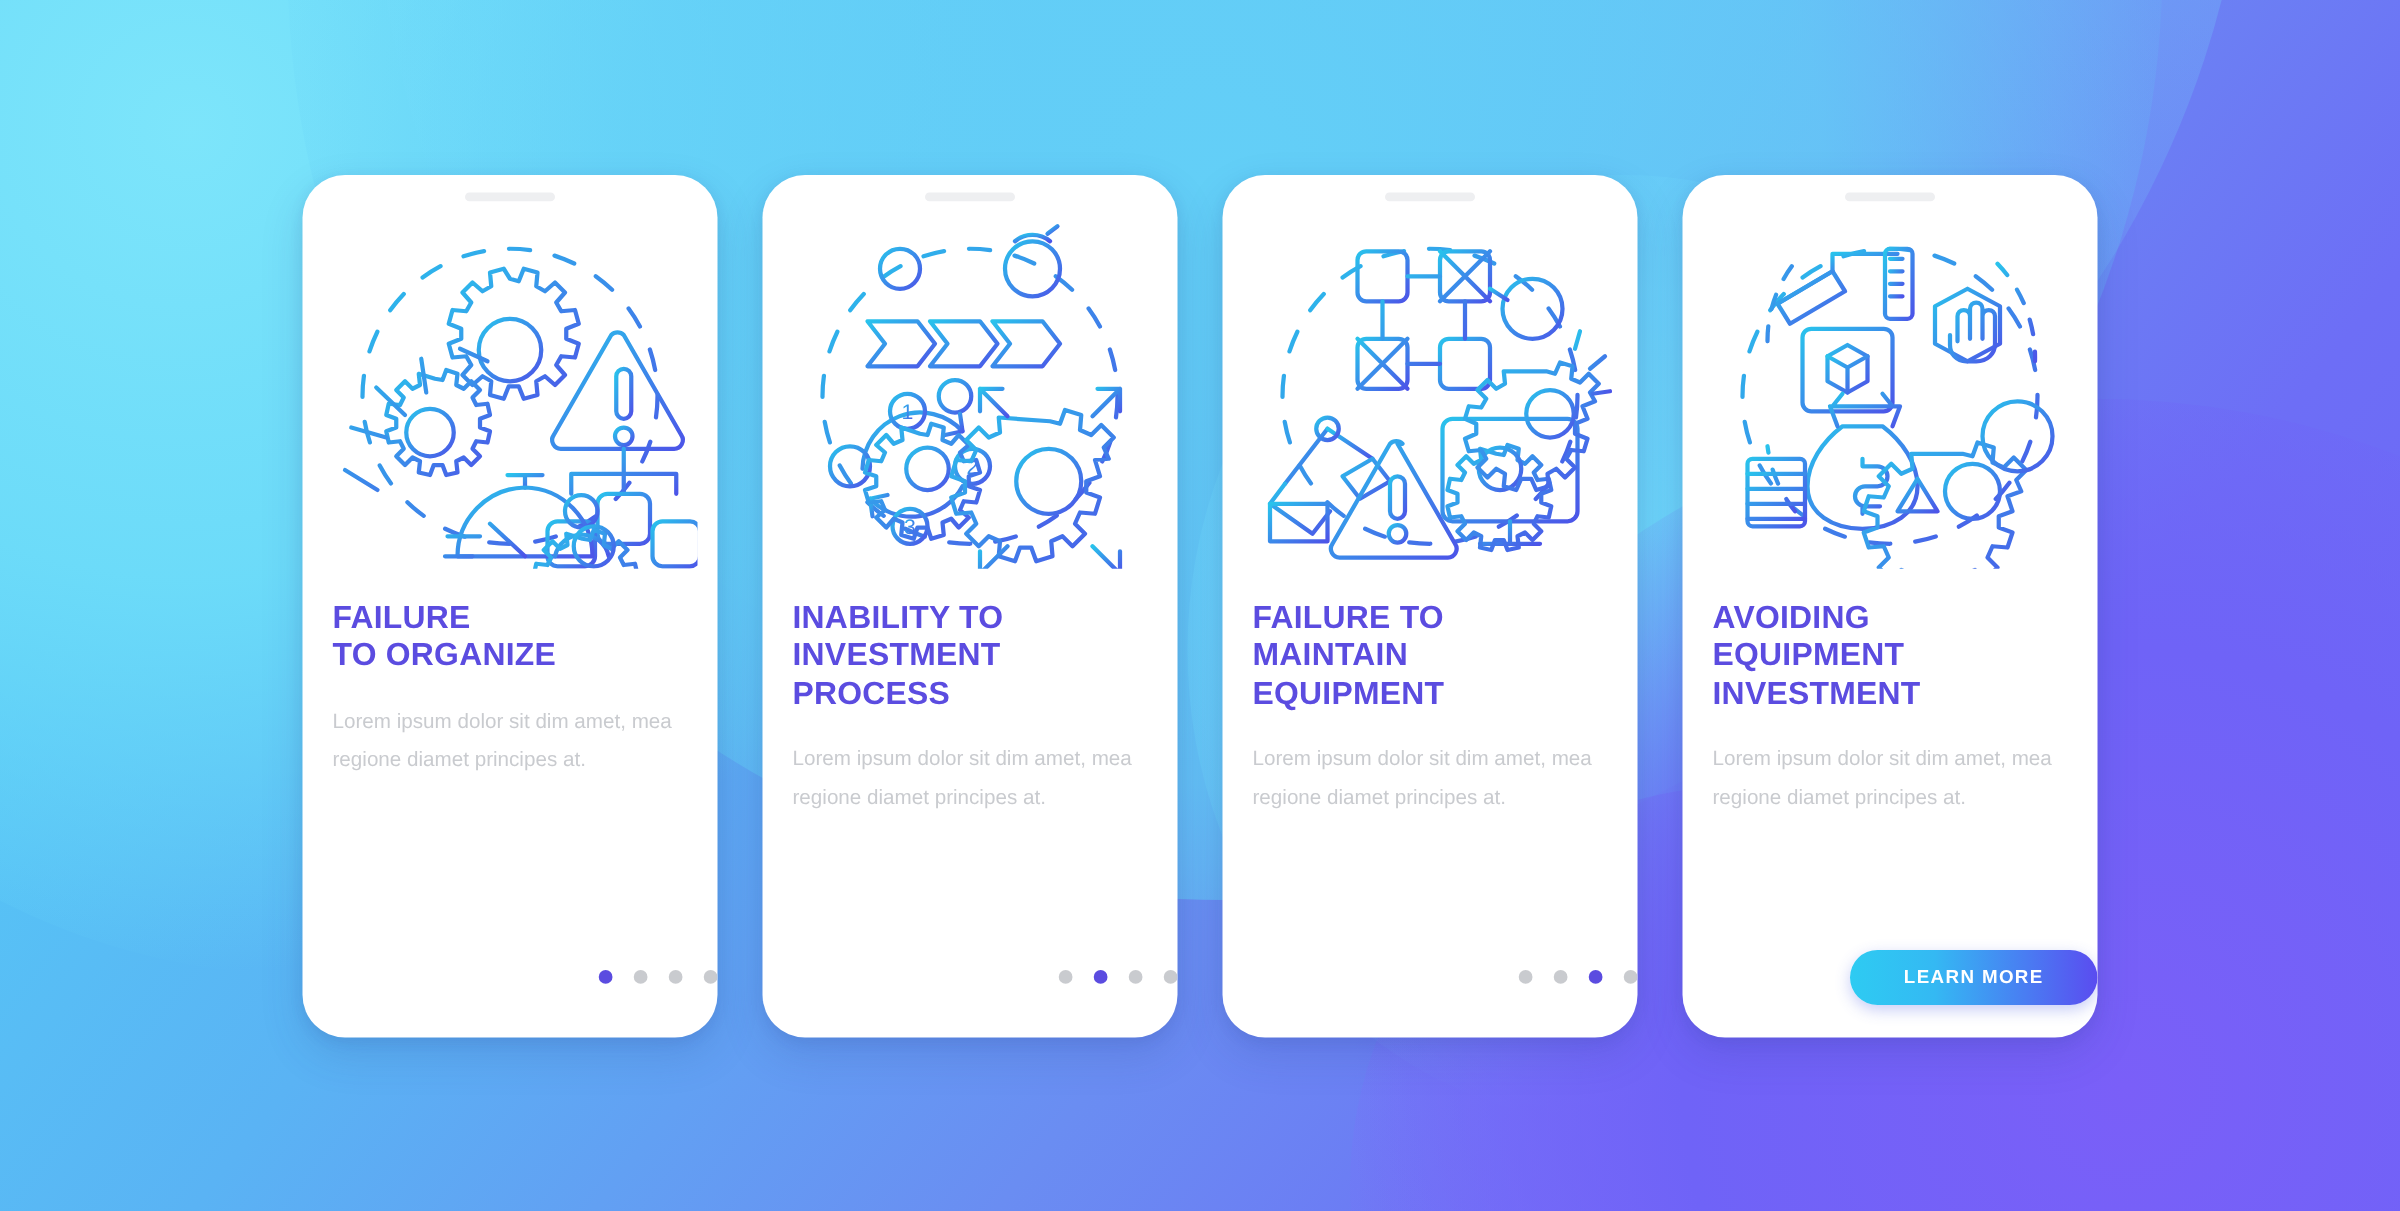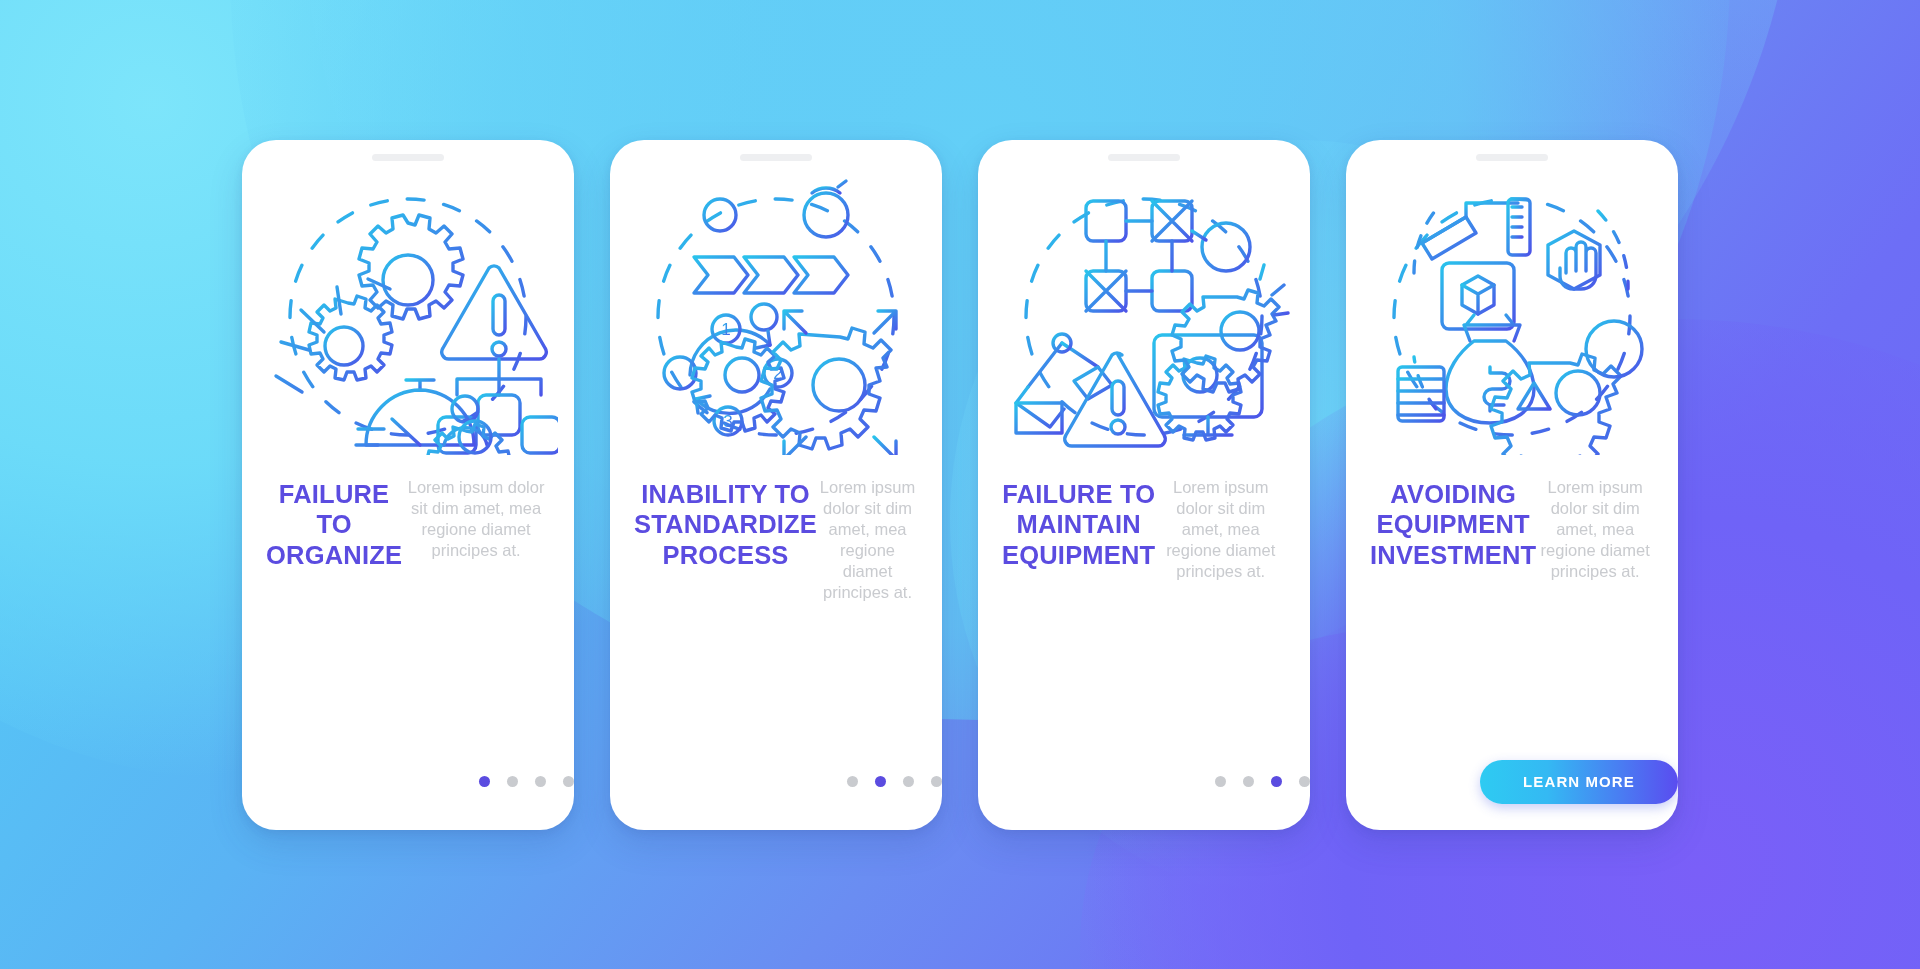--- a/index.html
+++ b/index.html
@@ -97,37 +97,37 @@
     margin-top:14px;
     flex:0 0 auto;
     display:flex; align-items:center; justify-content:center;
   }
   .illus svg { width:100%; height:100%; display:block; }
 
   
   .txt {
     width:100%;
     padding:0 24px;
-    text-align:center;
+    text-align:left;
     flex:1 1 auto;
     display:flex;
-    flex-direction:row;
+    flex-direction:column;
   }
   .title {
     font-size:25.5px;
     line-height:30.5px;
     font-weight:bold;
     color:#5b4ce0;
     letter-spacing:.2px;
     margin-top:24px;
     white-space:pre-line;
   }
   .desc {
     font-size:16.5px;
-    line-height:21px;
+    line-height:31px;
     color:#c9cbcf;
     margin-top:22px;
     white-space:pre-line;
   }
 
   
   .footer {
     width:100%;
     flex:0 0 auto;
     display:flex;
@@ -285,21 +285,21 @@
           <path d="M180 156l-22-22M158 134h18M158 134v18"></path>
           <path d="M248 156l22-22M270 134h-18M270 134v18"></path>
           <path d="M180 260l-22 22M158 282h18M158 282v-18"></path>
           <path d="M248 260l22 22M270 282h-18M270 282v-18"></path>
         </g>
       </svg>
     </div>
 
     <div class="txt">
       <div class="title">INABILITY TO
-STANDARDIZE
+INVESTMENT
 PROCESS</div>
       <div class="desc">Lorem ipsum dolor sit dim amet, mea regione diamet principes at.</div>
     </div>
 
     <div class="footer">
       <div class="dots">
         <span class="dot"></span>
         <span class="dot on"></span>
         <span class="dot"></span>
         <span class="dot"></span>

